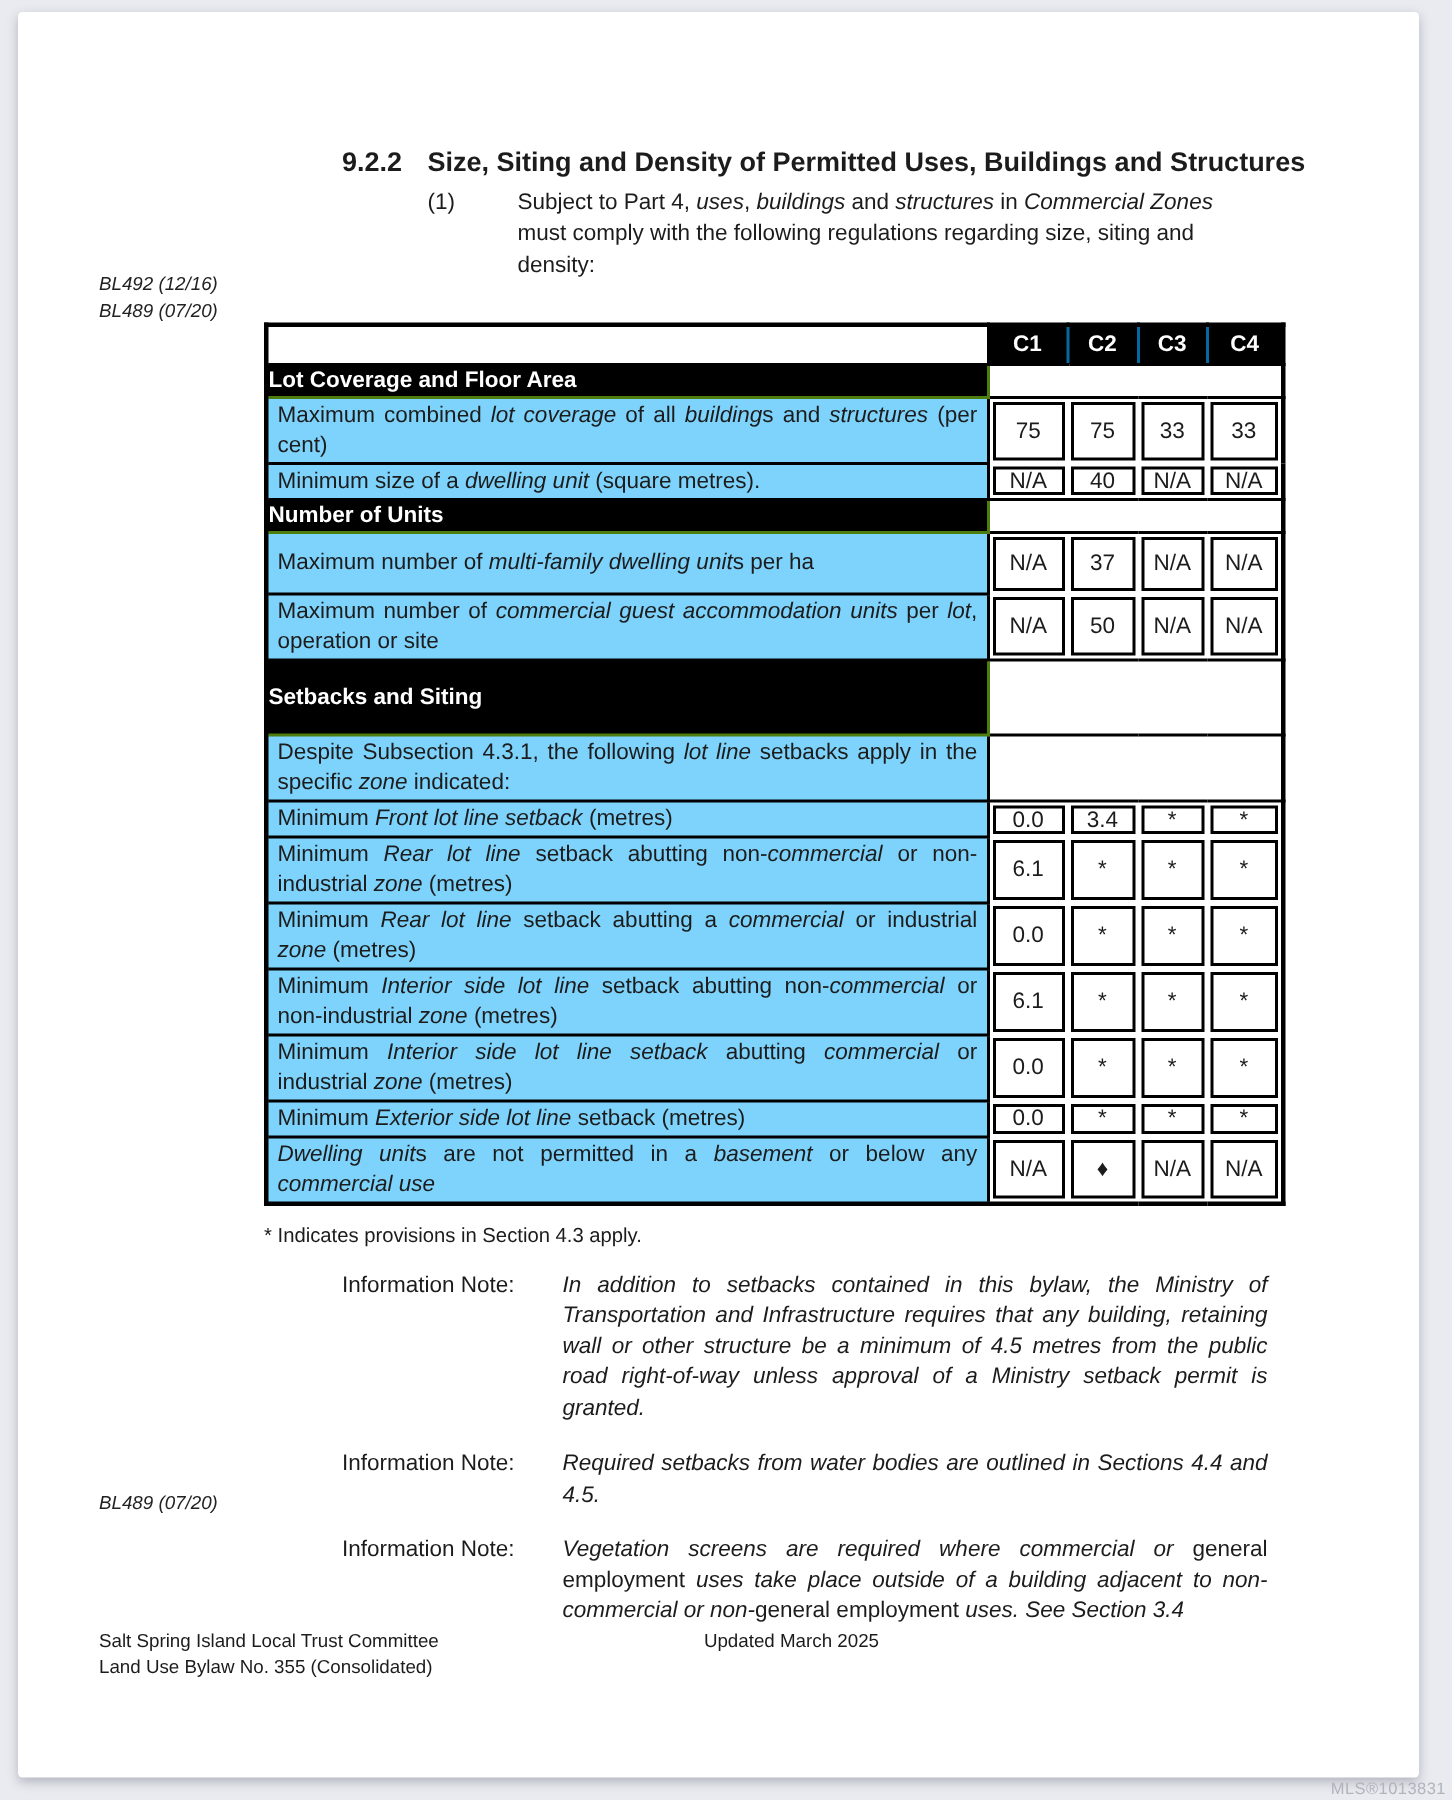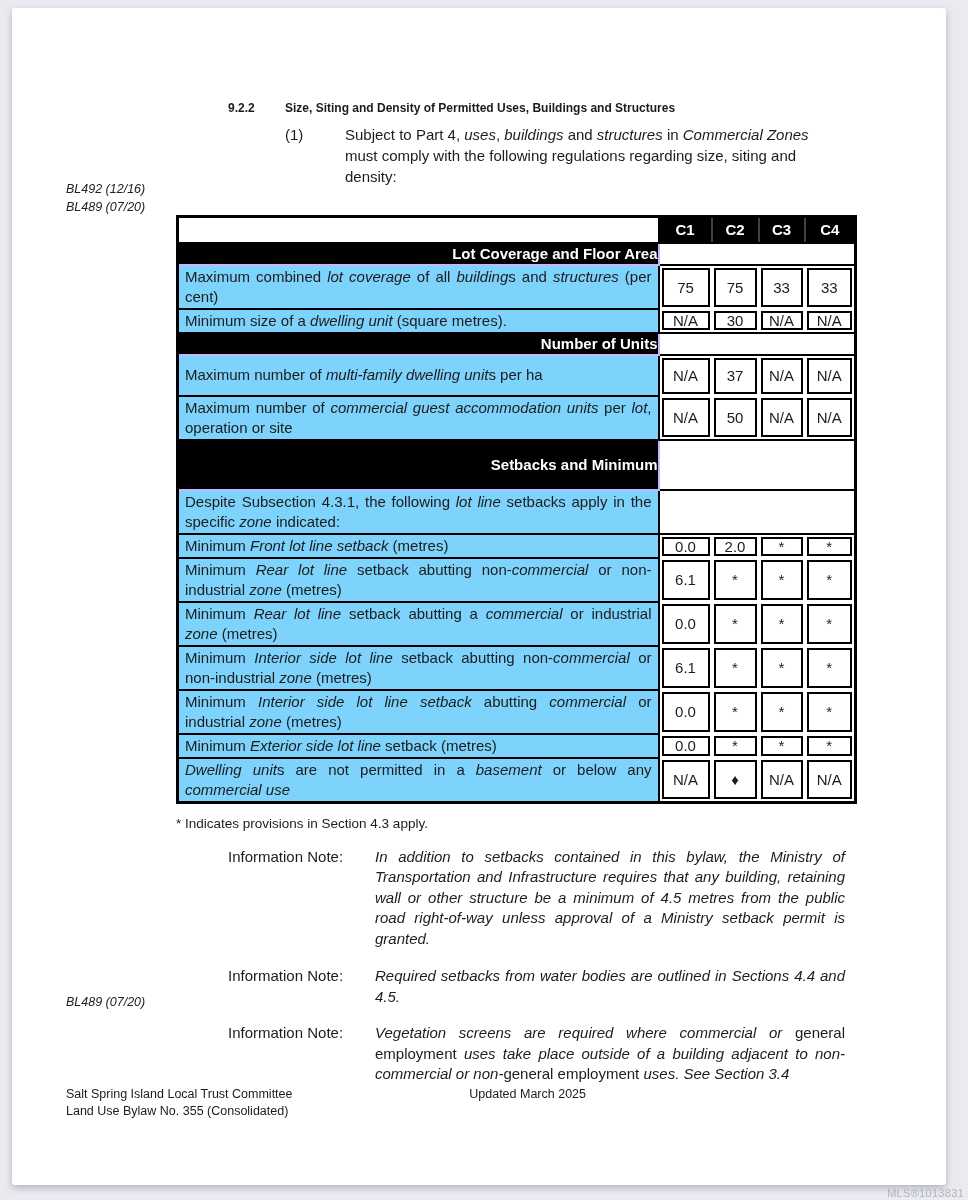--- a/index.html
+++ b/index.html
@@ -22,45 +22,45 @@
   }
   
   .margin-note {
     position:absolute; left:54px;
     font-style:italic; font-size:12.5px; color:#222; white-space:nowrap;
   }
   .mn-1 { top:174px; }
   .mn-2 { top:192px; }
   .mn-3 { top:987px; }
   
-  .heading-row { display:flex; margin-left:216px; font-weight:bold; font-size:12px; line-height:21px; }
+  .heading-row { display:flex; margin-left:216px; font-weight:bold; font-size:18px; line-height:21px; }
   .heading-num { width:57px; }
   
   .clause-row { display:flex; margin-left:273px; margin-top:5px; font-size:15px; line-height:21px; }
   .clause-num { width:60px; }
   .clause-text { width:500px; }
   
   table.bylaw {
     margin-left:164px; margin-top:28px;
     border-collapse:collapse; table-layout:fixed;
     width:678px; border:3px solid #000;
     font-size:15px;
   }
   col.c-label { width:481px; }
   col.c-1 { width:53px; } col.c-2 { width:47px; } col.c-3 { width:46px; } col.c-4 { width:51px; }
   td, th { vertical-align:middle; }
   .cell-blank { border:2px solid #000; background:#fff; }
   th.col-head {
     background:#000; color:#fff; font-weight:bold; text-align:center;
-    border-bottom:2px solid #000; border-left:2px solid #404040; font-size:15px;
+    border-bottom:2px solid #000; border-left:2px solid #0369a1; font-size:15px;
   }
   th.col-head:first-of-type { border-left:2px solid #000; }
   .cell-band {
-    background:#000; color:#fff; font-weight:bold; text-align:right;
-    border:2px solid #c4b5fd; font-size:15px;
+    background:#000; color:#fff; font-weight:bold; text-align:left;
+    border:2px solid #4d7c0f; font-size:15px;
   }
   .cell-merged { border:2px solid #000; background:#fff; }
   .cell-label {
     border:2px solid #000; padding:1px 6px; line-height:20px;
     text-align:justify; background:#7dd3fc;
   }
   .cell-value { border:none; position:relative; padding:0; }
   .vbox {
     position:absolute; top:2px; left:2px; right:2px; bottom:2px;
     border:2px solid #000; display:flex; align-items:center; justify-content:center;
@@ -144,21 +144,21 @@
             <td class="cell-value">
               <div class="vbox">33</div>
             </td>
           </tr>
           <tr style="height: 22px;">
             <td class="cell-label"><span>Minimum size of a </span><i>dwelling unit</i><span> (square metres).</span></td>
             <td class="cell-value">
               <div class="vbox">N/A</div>
             </td>
             <td class="cell-value">
-              <div class="vbox">30</div>
+              <div class="vbox">40</div>
             </td>
             <td class="cell-value">
               <div class="vbox">N/A</div>
             </td>
             <td class="cell-value">
               <div class="vbox">N/A</div>
             </td>
           </tr>
           <tr style="height: 22px;">
             <td class="cell-band">Number of Units</td>
@@ -188,34 +188,34 @@
               <div class="vbox">50</div>
             </td>
             <td class="cell-value">
               <div class="vbox">N/A</div>
             </td>
             <td class="cell-value">
               <div class="vbox">N/A</div>
             </td>
           </tr>
           <tr style="height: 50px;">
-            <td class="cell-band">Setbacks and Minimum</td>
+            <td class="cell-band">Setbacks and Siting</td>
             <td colspan="4" class="cell-merged"></td>
           </tr>
           <tr style="height: 42px;">
             <td class="cell-label"><span>Despite Subsection 4.3.1, the following </span><i>lot line</i><span> setbacks apply in the specific </span><i>zone</i><span> indicated:</span></td>
             <td colspan="4" class="cell-merged"></td>
           </tr>
           <tr style="height: 22px;">
             <td class="cell-label"><span>Minimum </span><i>Front lot line setback</i><span> (metres)</span></td>
             <td class="cell-value">
               <div class="vbox">0.0</div>
             </td>
             <td class="cell-value">
-              <div class="vbox">2.0</div>
+              <div class="vbox">3.4</div>
             </td>
             <td class="cell-value">
               <div class="vbox">*</div>
             </td>
             <td class="cell-value">
               <div class="vbox">*</div>
             </td>
           </tr>
           <tr style="height: 42px;">
             <td class="cell-label"><span>Minimum </span><i>Rear lot line</i><span> setback abutting non-</span><i>commercial</i><span> or non-industrial </span><i>zone</i><span> (metres)</span></td>

